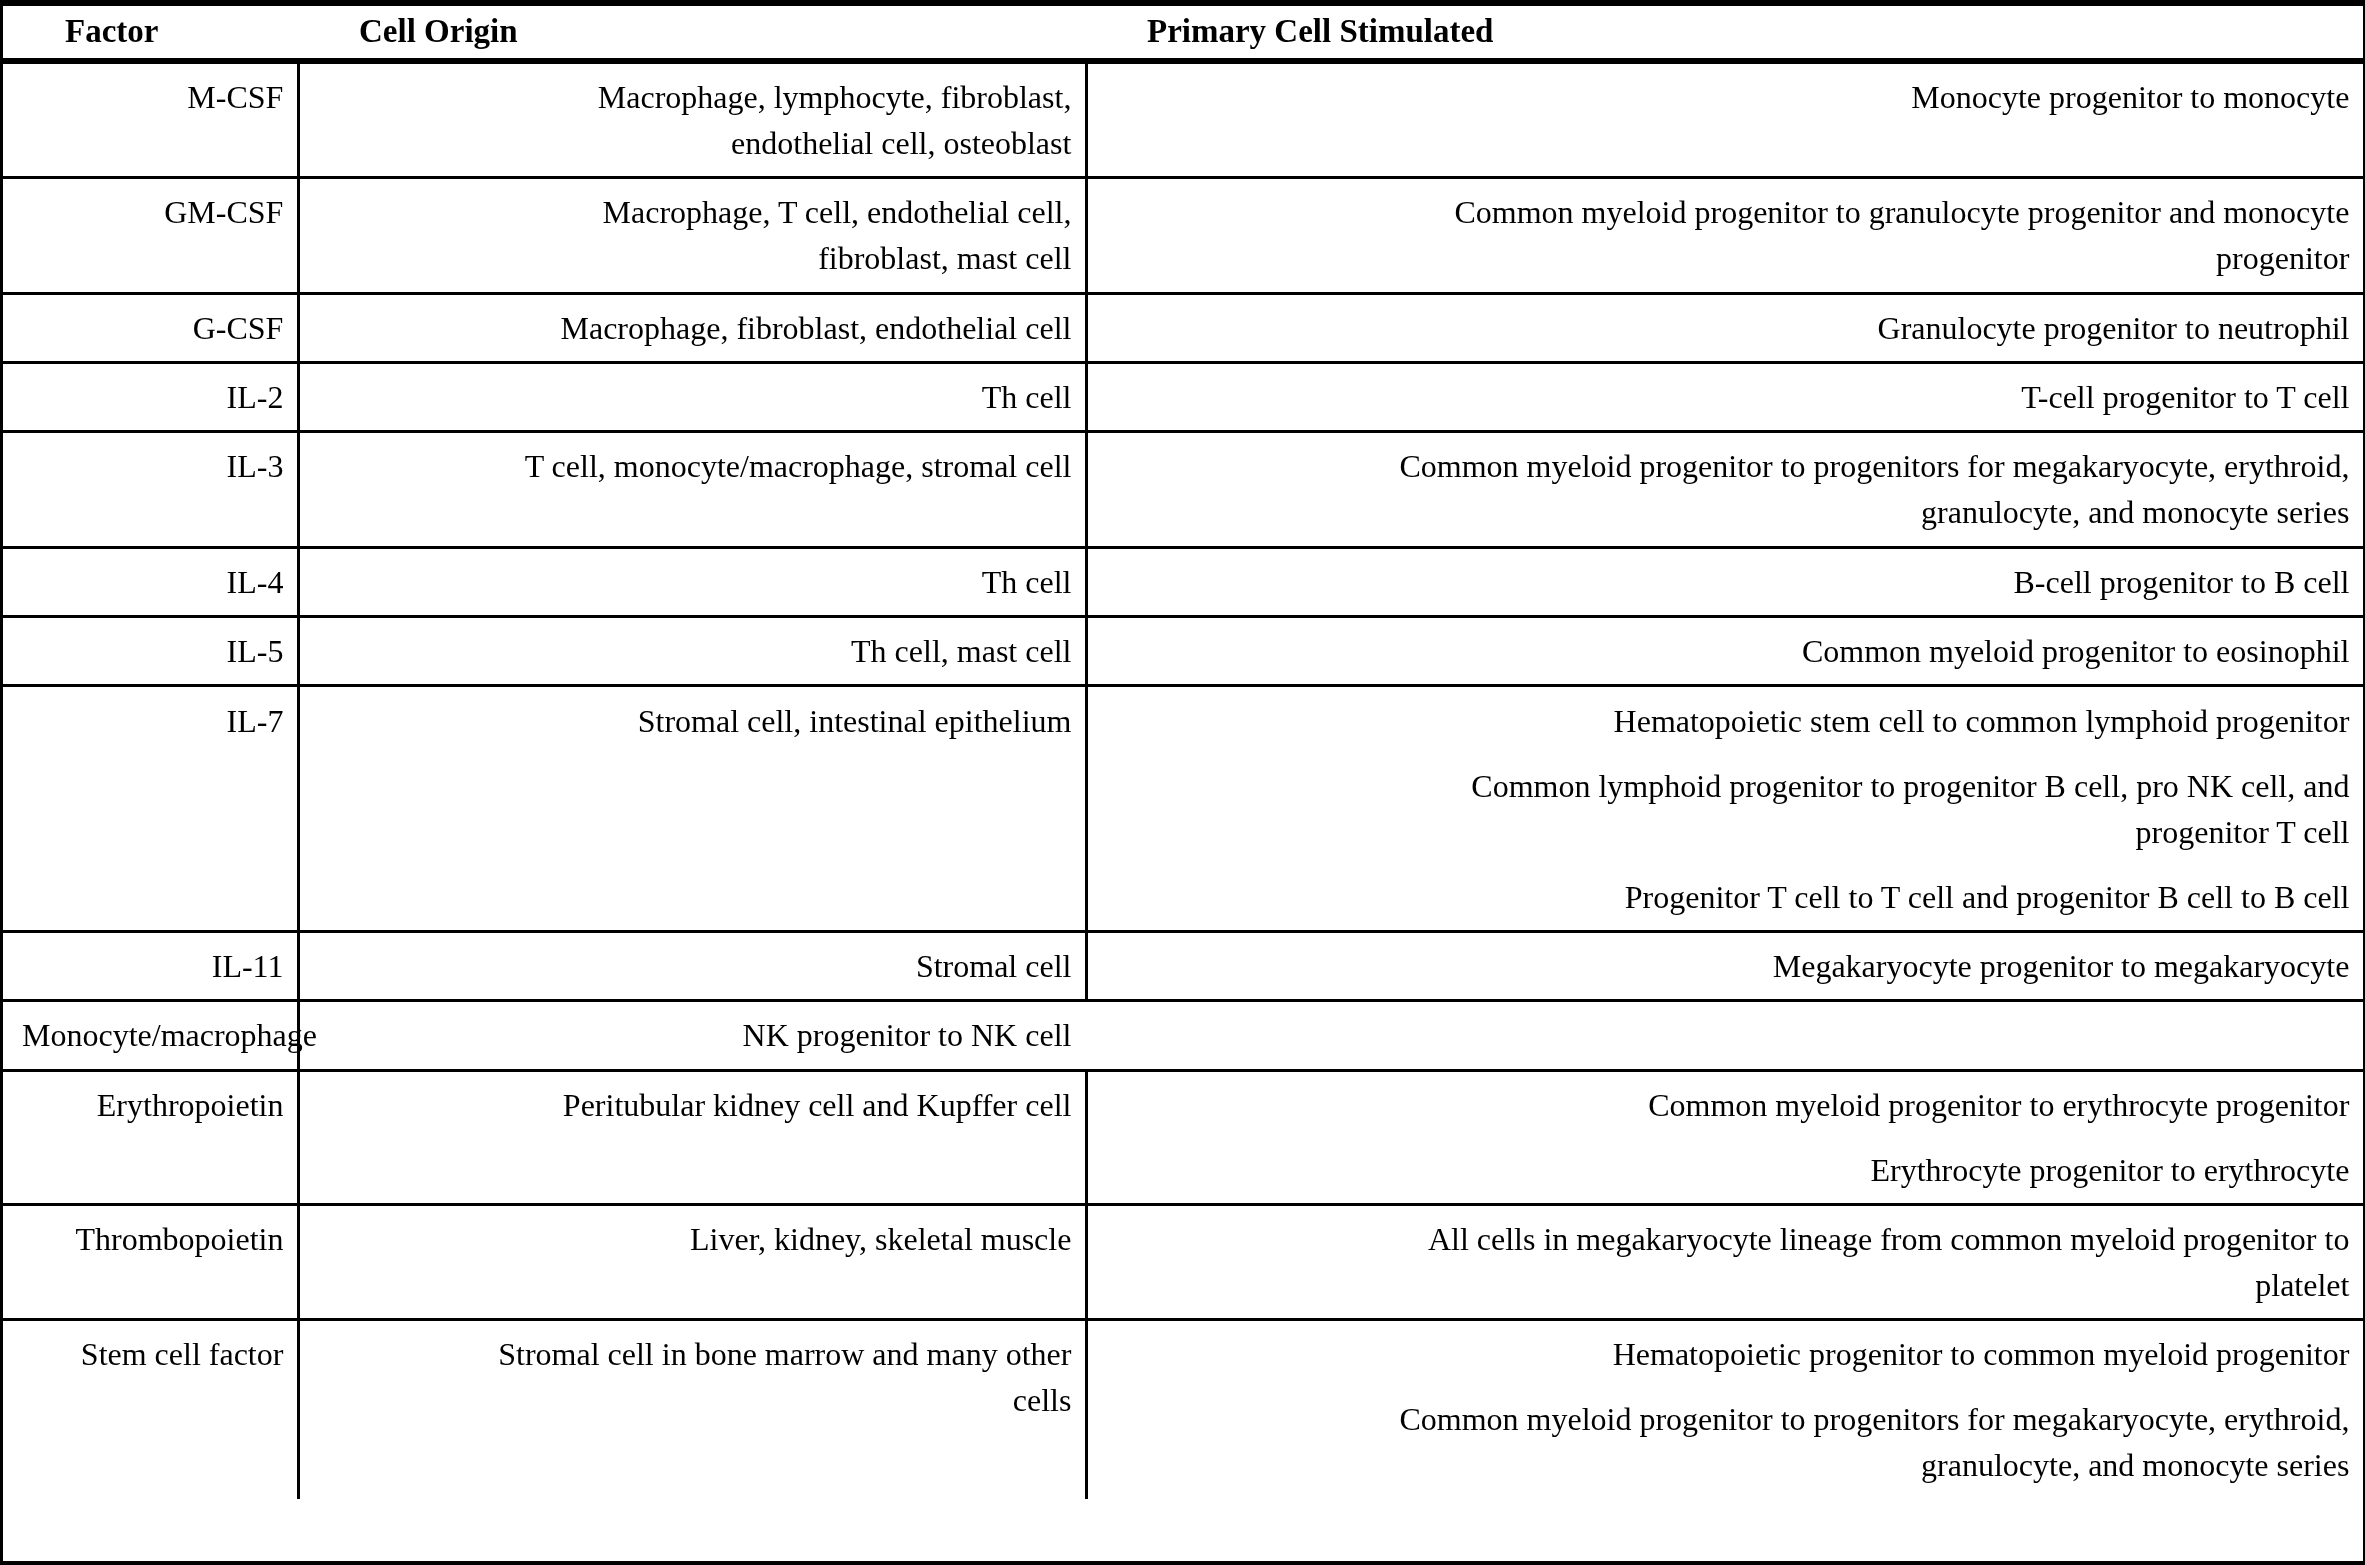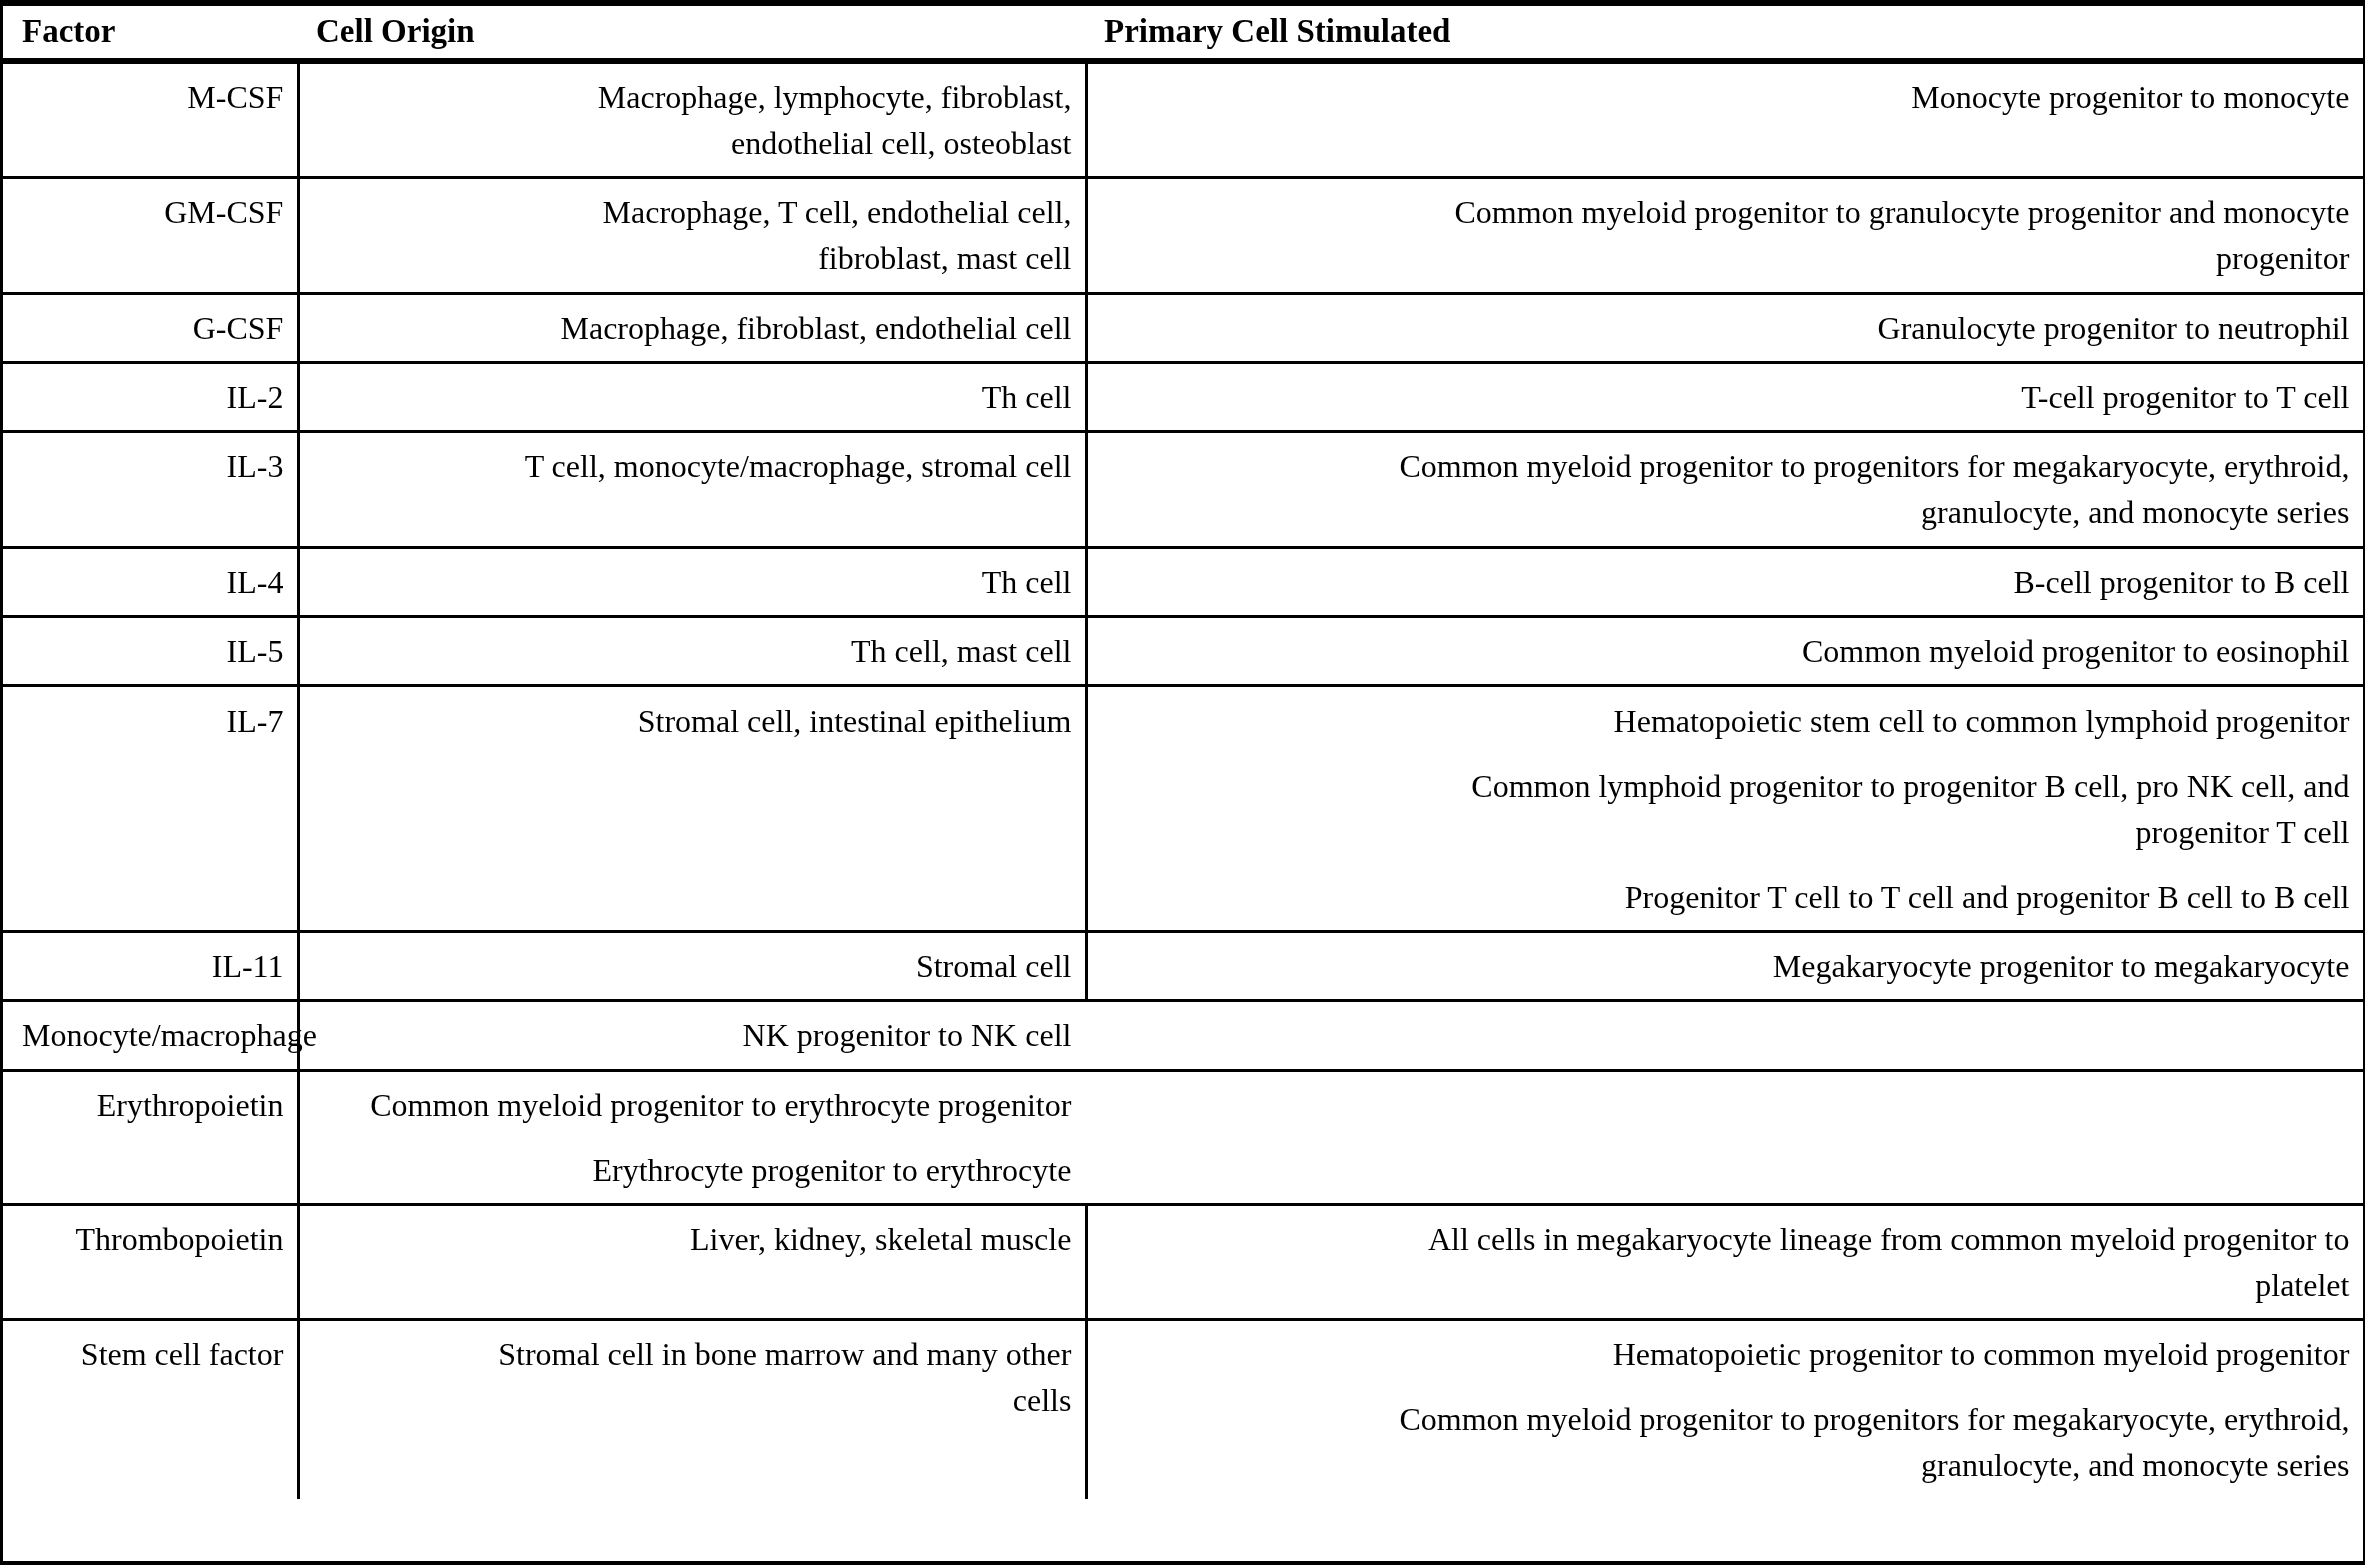--- a/index.html
+++ b/index.html
@@ -32,20 +32,21 @@
     box-sizing: border-box;
     border-bottom: 6.1px solid #000;
     align-items: center;
   }
   .hcell {
     font-weight: bold;
     font-size: 33px;
     line-height: 41px;
     padding: 5.4px 13.6px 5.4px 19px;
     white-space: nowrap;
+    margin-left: 43px;
   }
   .row {
     display: grid;
     grid-template-columns: 294px 788px 1fr;
     flex: 0 0 auto;
   }
   .row + .row {
     border-top: 3.4px solid #000;
   }
   .cell {
@@ -212,20 +213,25 @@
         <div class="cell">
           <div class="para">
             <div class="line">NK progenitor to NK cell</div>
           </div>
         </div>
       </div>
       <div class="row">
         <div class="cell">Erythropoietin</div>
         <div class="cell">
           <div class="para">
+            <div class="line">Peritubular kidney cell and Kupffer cell</div>
+          </div>
+        </div>
+        <div class="cell">
+          <div class="para">
             <div class="line">Common myeloid progenitor to erythrocyte progenitor</div>
           </div>
           <div class="para">
             <div class="line">Erythrocyte progenitor to erythrocyte</div>
           </div>
         </div>
       </div>
       <div class="row">
         <div class="cell">Thrombopoietin</div>
         <div class="cell">

